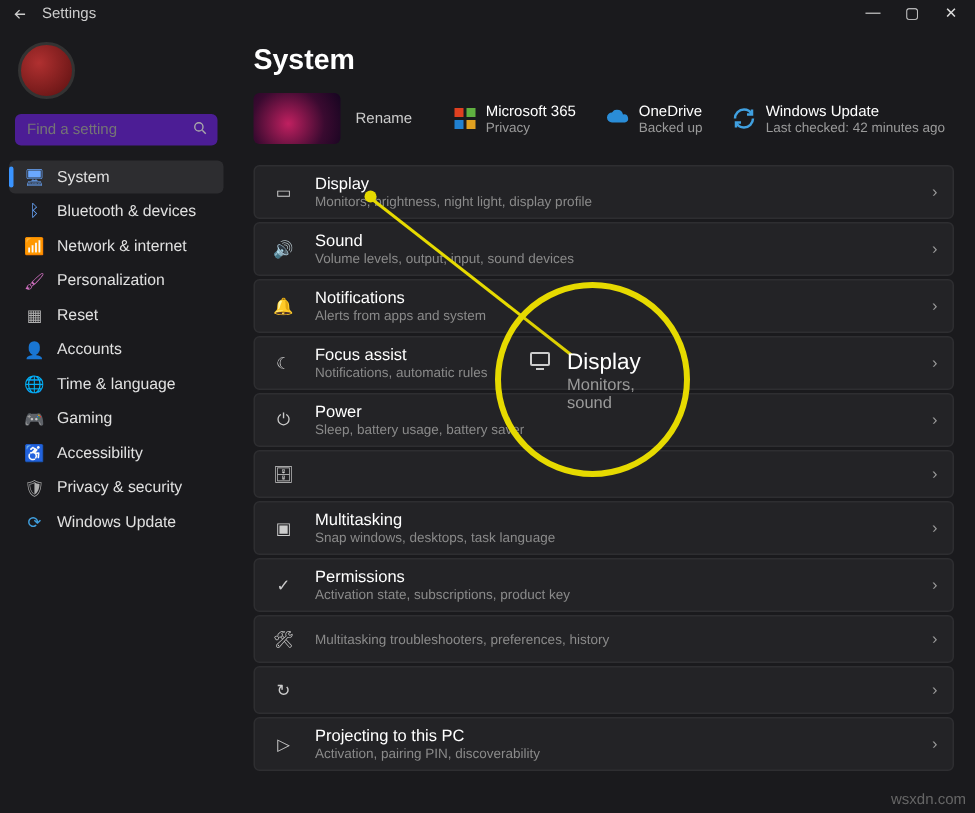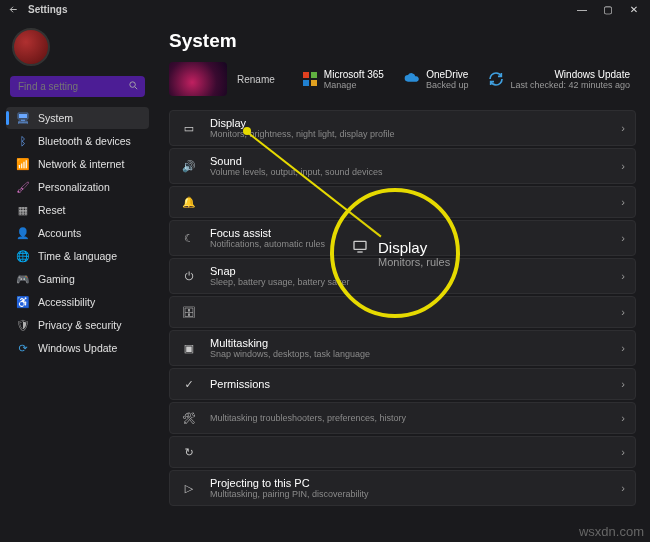--- a/index.html
+++ b/index.html
@@ -13,21 +13,21 @@
     overflow: hidden;
     position: relative;
   }
   .titlebar {
     display: flex;
     align-items: center;
     height: 18px;
     padding: 0 4px;
   }
   .titlebar .back { width: 18px; height: 18px; display:flex;align-items:center;justify-content:center;color:#ccc;}
-  .titlebar .title { color:#ccc; font-size:10px; padding-left:6px;font-weight:bold;}
+  .titlebar .title { color:#ccc; font-size:10px; padding-left:6px;}
   .win-controls { margin-left:auto; display:flex; gap:14px; padding-right:6px; color:#ddd;}
   .win-controls span{font-size:10px; width:12px; text-align:center;}
   .content { display:flex; height: calc(100% - 18px);}
   .sidebar { width: 155px; padding: 6px 6px 6px 6px; }
   .avatar {
     width:38px;height:38px;border-radius:50%;
     background: radial-gradient(circle at 35% 35%, #b03030, #5a1010);
     border:2px solid #333; margin:4px 0 10px 6px;
   }
   .search-wrap {
@@ -55,21 +55,21 @@
   .main h1 { font-size:19px; font-weight:600; margin:6px 0 10px 0;}
   .hero { display:flex; align-items:center; gap:10px; margin-bottom:14px;}
   .thumb {
     width:58px;height:34px;border-radius:4px;
     background: radial-gradient(circle at 40% 60%, #c02060, #3a0a30 60%, #150520);
   }
   .rename { color:#ccc; font-size:10px; cursor:pointer;}
   .tiles { margin-left:auto; display:flex; gap:20px; padding-right:6px;}
   .tile { display:flex; align-items:center; gap:6px;}
   .tile-icon{width:16px;height:16px;display:flex;align-items:center;justify-content:center;}
-  .tile-text .t1{font-size:10px;color:#fff;text-align:right;}
+  .tile-text .t1{font-size:10px;color:#fff;}
   .tile-text .t2{font-size:9px;color:#9a9a9a;}
   .rows { display:flex; flex-direction:column; gap:2px;}
   .row {
     display:flex; align-items:center;
     background:#232326; border:1px solid #2e2e31; border-radius:4px;
     padding:6px 10px; cursor:pointer;
   }
   .row-icon{width:18px;height:18px;display:flex;align-items:center;justify-content:center;color:#ccc;margin-right:12px;}
   .row-text .r1{font-size:11px;color:#fff;}
   .row-text .r2{font-size:9px;color:#8a8a8a;}
@@ -89,21 +89,21 @@
     width:130px;height:130px;border-radius:50%;
     border:4px solid #e6da00; z-index:20;
     background:rgba(30,30,33,0.05);
     display:flex; flex-direction:column; justify-content:center;
     padding-left:18px;
   }
   .hl-row{display:flex;align-items:center;gap:10px;}
   .hl-circle .big{font-size:15px;color:#fff;}
   .hl-circle .small{font-size:11px;color:#9a9a9a; margin-left:26px;}
   .watermark{
-    position:absolute; right:6px; bottom:3px; color:#666; font-size:13px;margin-left:33px;
+    position:absolute; right:6px; bottom:3px; color:#666; font-size:10px;margin-left:33px;
   }
 </style>
 </head>
 <body>
 
 <div class="titlebar">
   <span class="back">
     <svg width="11" height="11" viewBox="0 0 24 24" fill="none" stroke="#ccc" stroke-width="2">
         <path d="M19 12H5M11 6l-6 6 6 6"></path>
       </svg>
@@ -186,21 +186,21 @@
             <span class="tile-icon">
               <svg width="16" height="16">
                 <rect x="1" y="1" width="6" height="6" fill="#e04020"></rect>
                 <rect x="9" y="1" width="6" height="6" fill="#60b040"></rect>
                 <rect x="1" y="9" width="6" height="6" fill="#2080d0"></rect>
                 <rect x="9" y="9" width="6" height="6" fill="#e0a020"></rect>
               </svg>
             </span>
             <div class="tile-text">
               <div class="t1">Microsoft 365</div>
-              <div class="t2">Manage</div>
+              <div class="t2">Privacy</div>
             </div>
           </div>
           <div class="tile">
             <span class="tile-icon">
               <svg width="18" height="12" viewBox="0 0 24 16">
                 <path d="M6 12a5 5 0 010-10 6 6 0 0111 2 4 4 0 012 8H6z" fill="#2a8dd8"></path>
               </svg>
             </span>
             <div class="tile-text">
               <div class="t1">OneDrive</div>
@@ -233,88 +233,93 @@
         <div class="row">
           <span class="row-icon">🔊</span>
           <div class="row-text">
             <div class="r1">Sound</div>
             <div class="r2">Volume levels, output, input, sound devices</div>
           </div>
           <span class="chev">›</span>
         </div>
         <div class="row">
           <span class="row-icon">🔔</span>
+          <div class="row-text">
+            <div class="r1">Notifications</div>
+            <div class="r2">Alerts from apps and system</div>
+          </div>
           <span class="chev">›</span>
         </div>
         <div class="row">
           <span class="row-icon">☾</span>
           <div class="row-text">
             <div class="r1">Focus assist</div>
             <div class="r2">Notifications, automatic rules</div>
           </div>
           <span class="chev">›</span>
         </div>
         <div class="row">
           <span class="row-icon">⏻</span>
           <div class="row-text">
-            <div class="r1">Snap</div>
+            <div class="r1">Power</div>
             <div class="r2">Sleep, battery usage, battery saver</div>
           </div>
           <span class="chev">›</span>
         </div>
         <div class="row">
           <span class="row-icon">🗄</span>
           <span class="chev">›</span>
         </div>
         <div class="row">
           <span class="row-icon">▣</span>
           <div class="row-text">
             <div class="r1">Multitasking</div>
             <div class="r2">Snap windows, desktops, task language</div>
           </div>
           <span class="chev">›</span>
         </div>
         <div class="row">
           <span class="row-icon">✓</span>
           <div class="row-text">
             <div class="r1">Permissions</div>
+            <div class="r2">Activation state, subscriptions, product key</div>
           </div>
           <span class="chev">›</span>
         </div>
         <div class="row">
           <span class="row-icon">🛠</span>
           <div class="row-text">
             <div class="r2">Multitasking troubleshooters, preferences, history</div>
           </div>
           <span class="chev">›</span>
         </div>
         <div class="row">
           <span class="row-icon">↻</span>
           <span class="chev">›</span>
         </div>
         <div class="row">
           <span class="row-icon">▷</span>
           <div class="row-text">
             <div class="r1">Projecting to this PC</div>
-            <div class="r2">Multitasking, pairing PIN, discoverability</div>
+            <div class="r2">Activation, pairing PIN, discoverability</div>
           </div>
           <span class="chev">›</span>
         </div>
       </div>
   </div>
 </div>
 
 <div class="hl-dot"></div>
 <div class="hl-line"></div>
 <div class="hl-circle">
   <div class="hl-row">
     <span style="color:#ccc;">
       <svg width="16" height="16" viewBox="0 0 24 24" fill="none" stroke="#ccc" stroke-width="2">
           <rect x="3" y="5" width="18" height="12" rx="1"></rect>
           <path d="M8 21h8"></path>
         </svg>
     </span>
     <span class="big">Display</span>
   </div>
-  <span class="small">Monitors, rules</span>
+  <span class="small">Monitors, sound</span>
 </div>
 
 <div class="watermark">wsxdn.com</div>
 
 </body></html>

